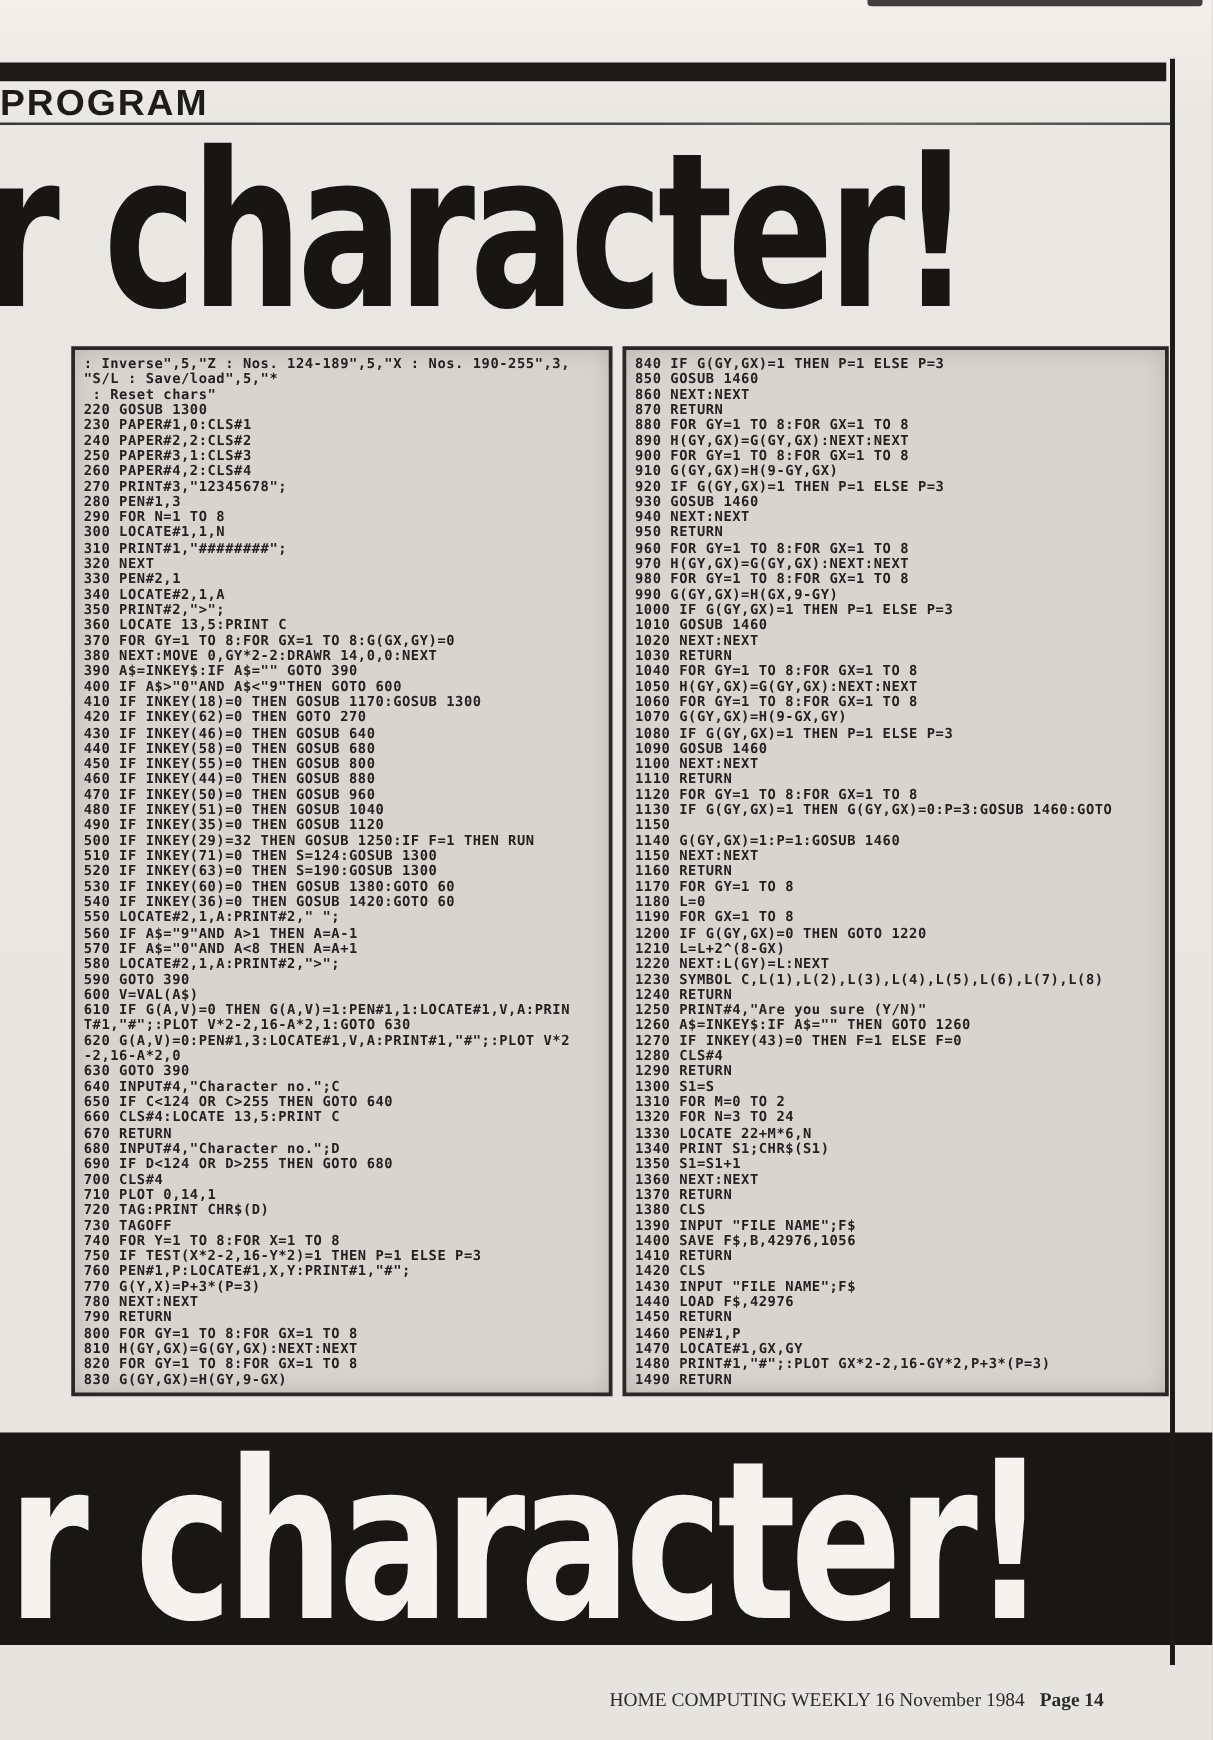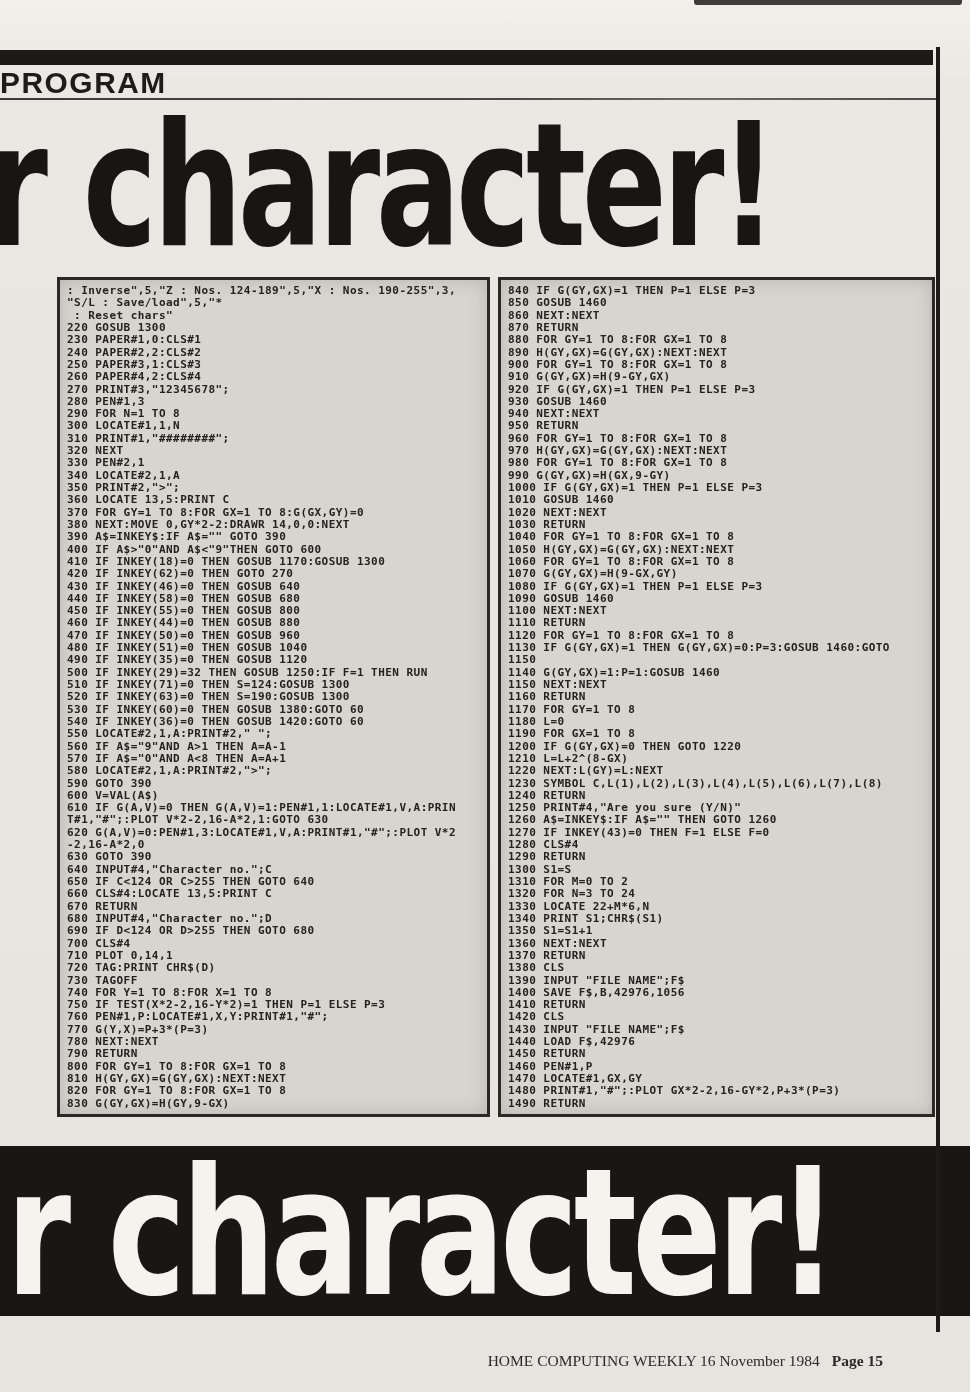--- a/index.html
+++ b/index.html
@@ -223,16 +223,16 @@
 1490 RETURN</pre>
   </div>
 
   <div class="banner">
     <div class="headline headline-bottom">r character!</div>
   </div>
 
   <div class="right-rule"></div>
 
   <div class="footer">
-    <span>HOME COMPUTING WEEKLY 16 November 1984</span><span class="page-label">Page 15</span>
+    <span>HOME COMPUTING WEEKLY 16 November 1984</span><span class="page-label">Page 14</span>
   </div>
 
 </div>
 
 </body></html>

